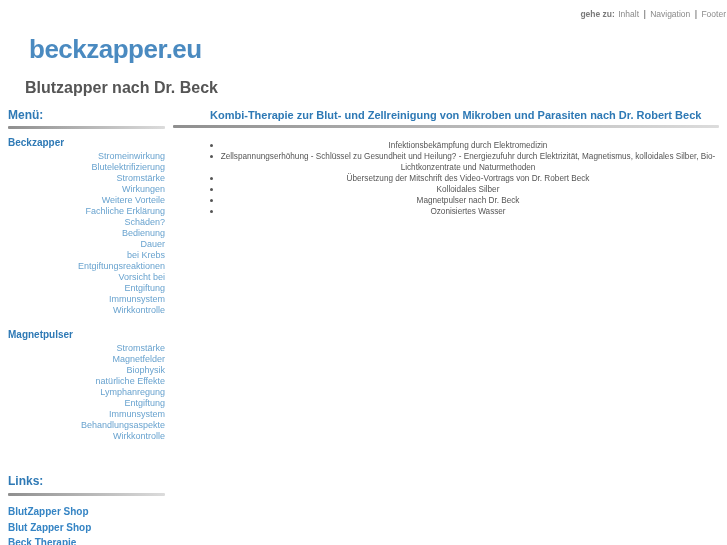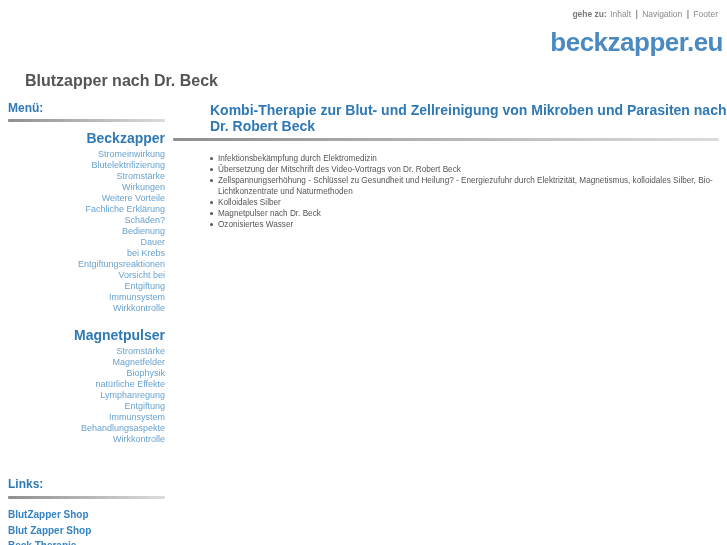--- a/index.html
+++ b/index.html
@@ -15,43 +15,42 @@
     width: 727px;
     height: 545px;
     overflow: hidden;
     background: #ffffff;
   }
 
   
   .skip-nav {
     position: absolute;
     top: 9px;
-    right: 8px;
+    right: 0;
     font-size: 8.5px;
     color: #8a8a8a;
     white-space: nowrap;
   }
   .skip-nav .skip-label { font-weight: bold; color: #7a7a7a; }
   .skip-nav a {
     color: #8a8a8a;
     text-decoration: none;
     margin: 0 1px;
   }
   .skip-nav .sep { color: #8a8a8a; font-weight: bold; margin: 0 1px; }
 
   
   .masthead { padding: 24px 0 0 18px; }
   .site-title {
-    margin: 4px;
+    margin: 11px;
     font-size: 26px;
     font-weight: bold;
     letter-spacing: -0.5px;
     color: #4a8ac0;
     line-height: 1.1;
-    text-align: right;
   }
   .tagline {
     margin: 15px 0 0 7px;
     font-size: 16px;
     font-weight: bold;
     color: #555555;
   }
 
   
   .columns {
@@ -83,25 +82,24 @@
     margin-top: 4px;
     background: linear-gradient(to right, #8f8f8f, #dcdcdc);
     border-radius: 1px;
   }
   .sidebar .rule { width: 157px; }
 
   
   .nav-section { margin-top: 8px; }
   .nav-section + .nav-section { margin-top: 13px; }
   .nav-section-title {
-    font-size: 14px;
+    font-size: 10px;
     font-weight: bold;
     color: #2e79b5;
     cursor: pointer;
-    text-align: right;
   }
   .nav-list {
     list-style: none;
     margin: 3px 0 0 0;
     padding: 0 0 0 17px;
     text-align: right;
   }
   .nav-list li {
     font-size: 9px;
     line-height: 11px;
@@ -118,27 +116,28 @@
   }
   .links-list li {
     font-size: 10px;
     font-weight: bold;
     line-height: 15.5px;
     color: #3584c4;
     cursor: pointer;
   }
 
   
-  .content .block-heading { font-size: 14px; padding-left: 37px; }
+  .content .block-heading { font-size: 11px; padding-left: 37px; }
   .content .rule { width: 546px; }
   .bullet-list {
     list-style: none;
     margin: 12px 0 0 0;
     padding: 0 0 0 37px;
     width: 508px;
+    text-align: center;
   }
   .bullet-list li {
     position: relative;
     font-size: 8.2px;
     line-height: 11px;
     color: #555555;
     padding-left: 8px;
   }
   .bullet-list li::before {
     content: "";
@@ -225,22 +224,22 @@
             <li>Selbst Heilung</li>
           </ul>
       </div>
     </div>
 
     <div class="content">
       <h2 class="block-heading">Kombi-Therapie zur Blut- und Zellreinigung von Mikroben und Parasiten nach Dr. Robert Beck</h2>
       <div class="rule"></div>
       <ul class="bullet-list" id="bullets-container">
           <li>Infektionsbekämpfung durch Elektromedizin</li>
+          <li>Zellspannungserhöhung - Schlüssel zu Gesundheit und Heilung? - Energiezufuhr durch Elektrizität, Magnetismus, kolloidales Silber, Bio-Lichtkonzentrate und Naturmethoden</li>
           <li>Übersetzung der Mitschrift des Video-Vortrags von Dr. Robert Beck</li>
-          <li>Zellspannungserhöhung - Schlüssel zu Gesundheit und Heilung? - Energiezufuhr durch Elektrizität, Magnetismus, kolloidales Silber, Bio-Lichtkonzentrate und Naturmethoden</li>
           <li>Kolloidales Silber</li>
           <li>Magnetpulser nach Dr. Beck</li>
           <li>Ozonisiertes Wasser</li>
         </ul>
     </div>
 
   </div>
 </div>
 
 </body></html>

